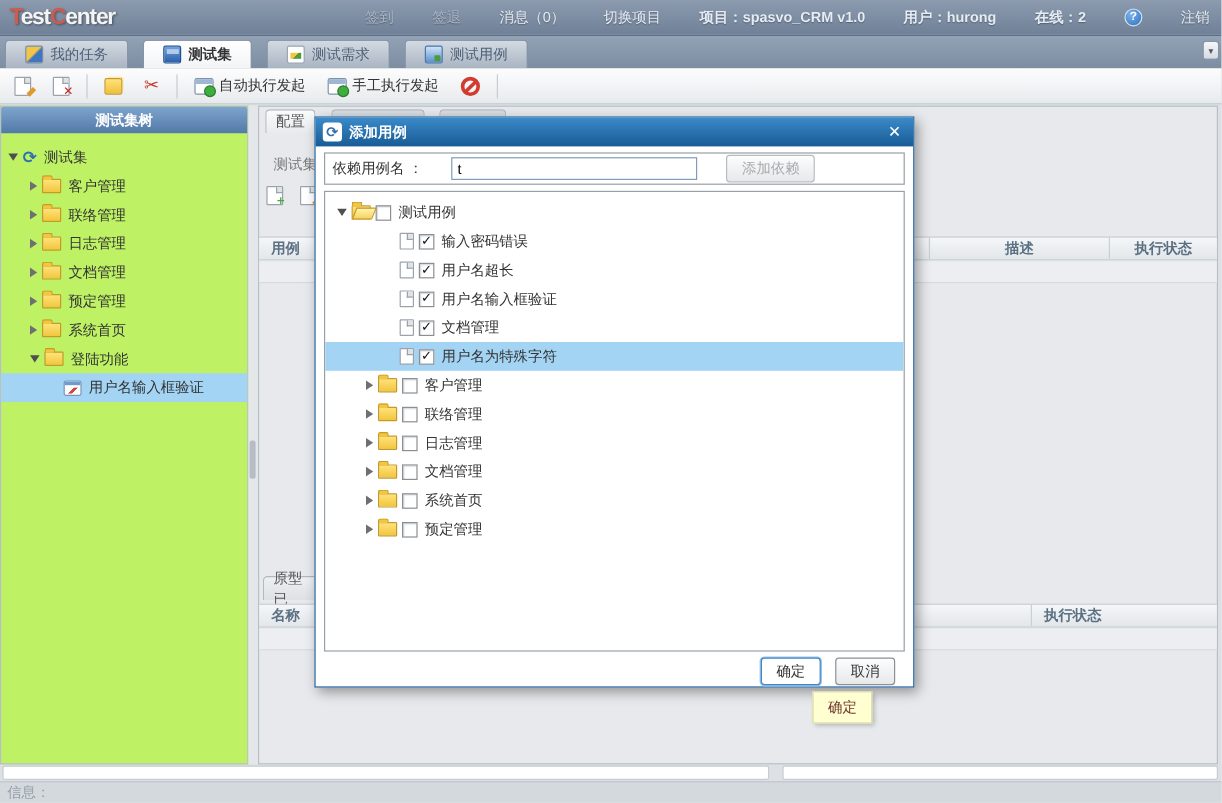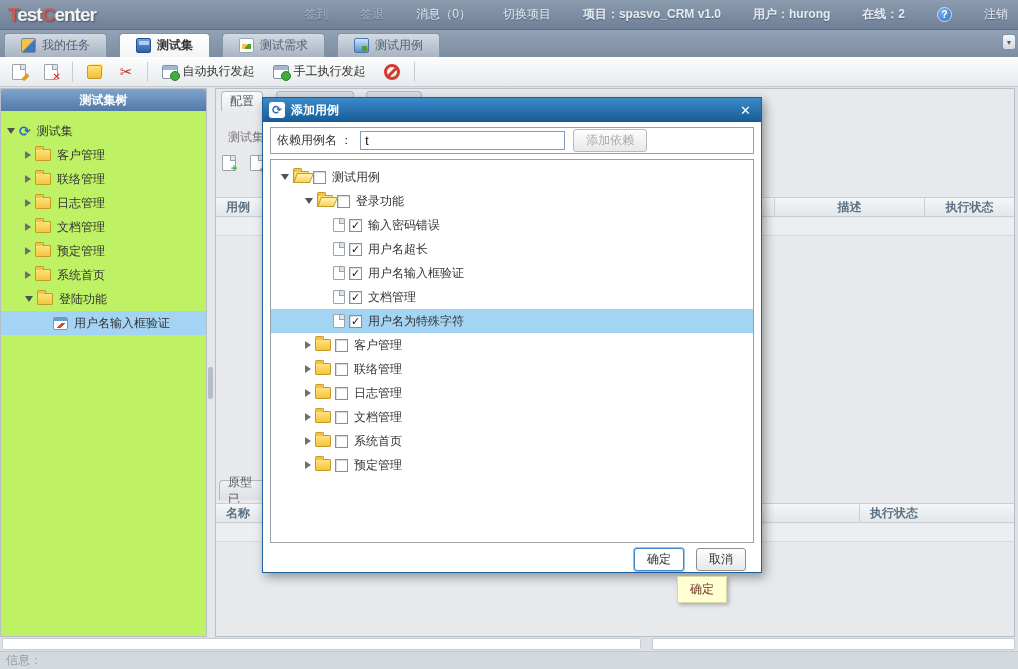--- a/index.html
+++ b/index.html
@@ -114,21 +114,21 @@
     background:#d4d9dd; border-top:1px solid #c0c6cb; color:#96a0aa; display:flex; align-items:center; padding:0 6px; }
   
   #modal { position:absolute; left:262px; top:97px; width:500px; height:476px;
     background:#fff; border:1px solid #1f5f9b; box-shadow:3px 4px 10px rgba(0,0,0,.38); }
   .m-title { height:24px; background:linear-gradient(#3b8ac9,#175b95); display:flex; align-items:center;
     padding:0 6px; color:#fff; font-weight:bold; }
   .m-title .ticon { width:16px; height:16px; background:#fff; border-radius:3px; margin-right:6px;
     display:flex; align-items:center; justify-content:center; color:#2e6fb0; font-weight:bold; font-size:12px; }
   .m-close { margin-left:auto; color:#fff; font-weight:bold; font-size:13px; cursor:pointer; padding:0 4px; }
   .m-body { padding:5px 7px; }
-  .dep-row { border:1px solid #98a0a6; height:27px; display:flex; align-items:center; padding:0 6px; gap:8px; }
+  .dep-row { border:1px solid #98a0a6; height:27px; display:flex; align-items:center; padding:0 6px; gap:24px; }
   .dep-row input { width:205px; height:19px; border:1px solid #7f9db9; padding:1px 4px; font:12px "Liberation Sans","DejaVu Sans",sans-serif; }
   .btn { height:23px; padding:0 12px; border:1px solid #8a9097; border-radius:3px;
     background:linear-gradient(#fdfdfd,#e6e8ea); color:#333; cursor:pointer;
     font:12px "Liberation Sans","DejaVu Sans",sans-serif; }
   .btn.disabled { color:#a6aaae; border-color:#b5bbc0; }
   .btn.primary { background:#fff; border:1px solid #3f88c9; box-shadow:0 0 0 1px #9cc4e4; }
   .m-tree { margin-top:5px; height:384px; border:1px solid #97a0a7; overflow:hidden; background:#fff; padding-top:5px; }
   .m-foot { height:32px; display:flex; align-items:center; justify-content:flex-end; gap:12px; padding:0 8px; }
   .cb { width:13px; height:13px; background:#fff; border:1px solid #8a8f94; display:inline-flex; flex:none;
     align-items:center; justify-content:center; font-size:11px; font-weight:bold; color:#111; line-height:1; box-shadow:inset 1px 1px 1px #d8dbde; }
@@ -317,26 +317,20 @@
       <input type="text" value="t" style="">
       <button class="btn disabled">添加依赖</button>
     </div>
     <div class="m-tree">
       <div class="trow" style="padding-left:10px">
         <span class="arw-d"></span>
         <span class="folder open"></span>
         <span class="cb"></span>
         <span class="lbl">测试用例</span>
       </div>
-      <div class="trow" style="padding-left:34px">
-        <span class="arw-d"></span>
-        <span class="folder open"></span>
-        <span class="cb"></span>
-        <span class="lbl">登录功能</span>
-      </div>
       <div class="trow" style="padding-left:62px">
         <span class="doc-ic" style="width:12px;height:14px"></span>
         <span class="cb">✓</span>
         <span class="lbl">输入密码错误</span>
       </div>
       <div class="trow" style="padding-left:62px">
         <span class="doc-ic" style="width:12px;height:14px"></span>
         <span class="cb">✓</span>
         <span class="lbl">用户名超长</span>
       </div>

